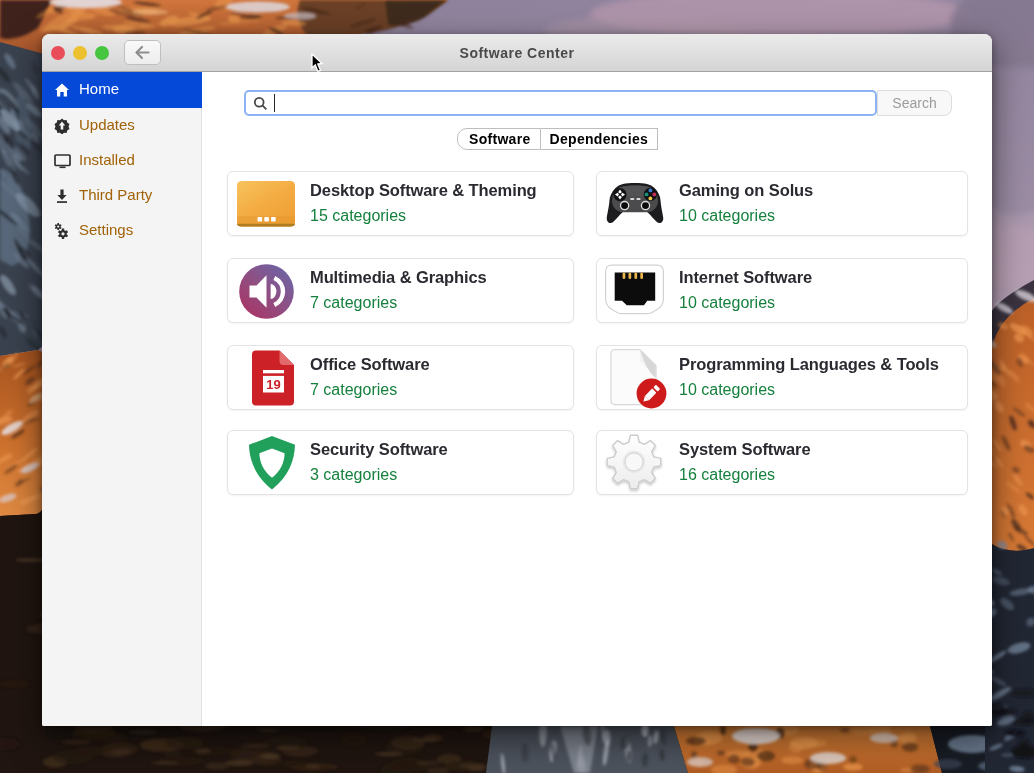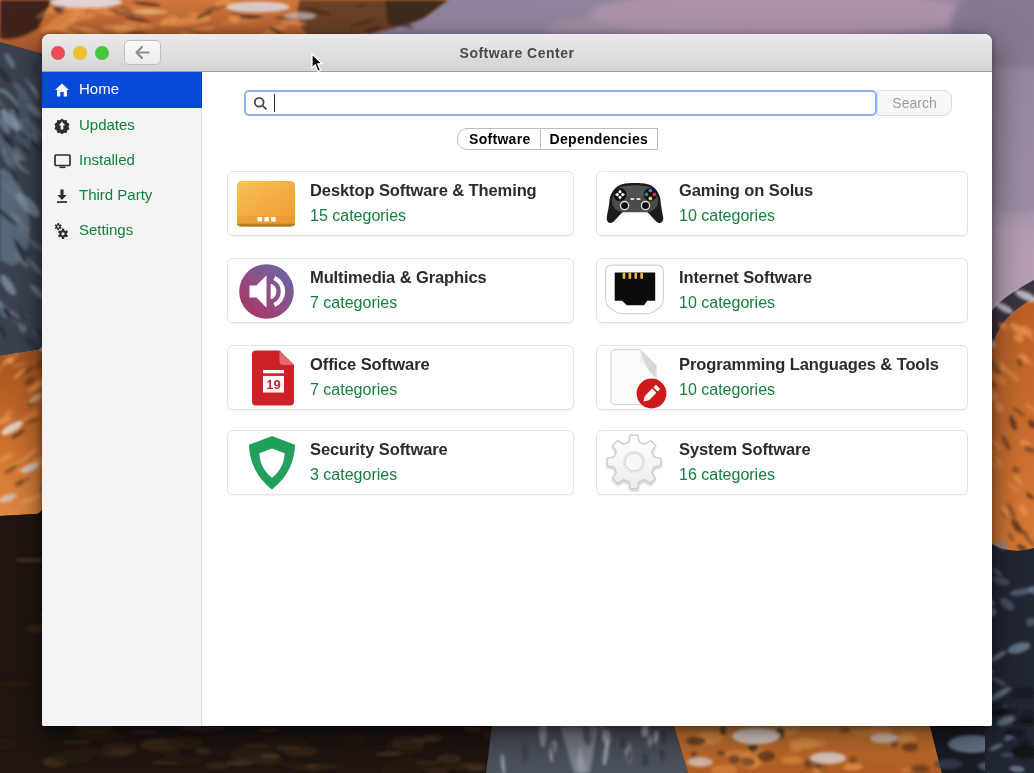--- a/index.html
+++ b/index.html
@@ -28,21 +28,21 @@
     color:#8e8e8e; font-size:19px; text-align:center; line-height:22px;
   }
   #wtitle {
     position:absolute; left:0; top:0; width:100%; height:38px; line-height:38px;
     text-align:center; color:#4a4a4a; font-size:14px; font-weight:bold; letter-spacing:0.5px;
   }
   #sidebar {
     position:absolute; left:0; top:38px; width:160px; height:654px;
     background:#f4f4f4; border-right:1px solid #e0e0e0;
   }
-  .sitem { position:absolute; left:0; width:160px; height:35px; color:#15803d; font-size:15px; }
+  .sitem { position:absolute; left:0; width:160px; height:35px; color:#a16207; font-size:15px; }
   .sitem .lbl { position:absolute; left:37px; top:8px; }
   .sitem svg { position:absolute; left:12px; top:10px; }
   .sitem.active { background:#0449d8; color:#fff; height:36px; }
   #content { position:absolute; left:160px; top:38px; width:790px; height:654px; background:#fff; }
   
   #searchwrap { position:absolute; left:42px; top:18px; height:26px; }
   #searchinput {
     position:absolute; left:0; top:0; width:633px; height:26px;
     background:#fff; border:2px solid #8db2f2; border-radius:5px;
   }

